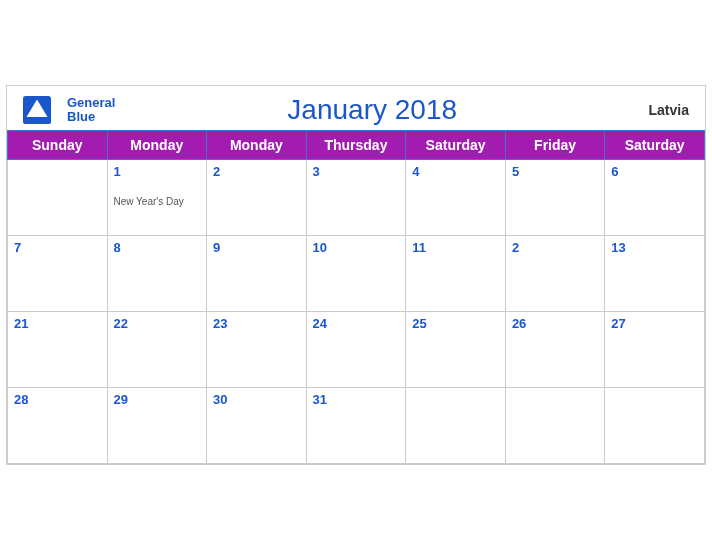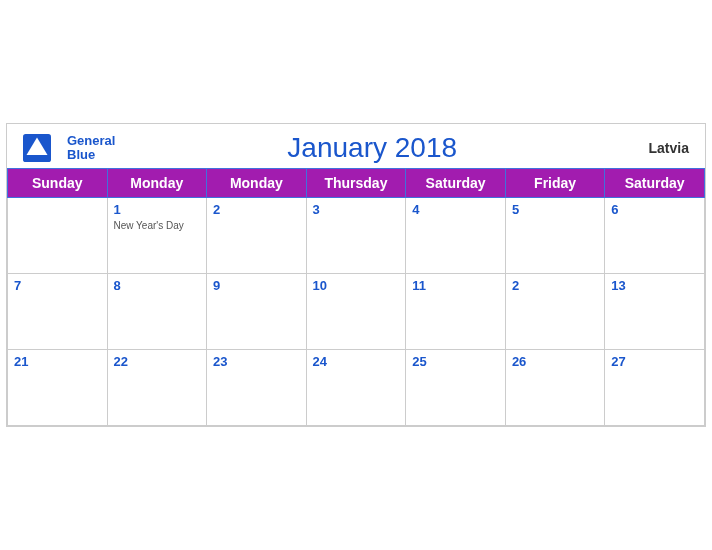--- a/index.html
+++ b/index.html
@@ -77,21 +77,21 @@
     .day-number {
       font-size: 13px;
       color: #1a56cc;
       font-weight: bold;
       display: block;
     }
     .holiday-label {
       font-size: 10px;
       color: #555;
       display: block;
-      margin-top: 2px;
+      margin-top: 16px;
       line-height: 1.3;
     }
     .empty-cell {
       background: #fff;
     }
     .week-row td:first-child .day-number,
     .week-row td:last-child .day-number {
       color: #1a56cc;
     }
   </style>
@@ -188,15 +188,32 @@
           <td>
             <span class="day-number">25</span>
           </td>
           <td>
             <span class="day-number">26</span>
           </td>
           <td>
             <span class="day-number">27</span>
           </td>
         </tr>
+        <tr class="week-row">
+          <td>
+            <span class="day-number">28</span>
+          </td>
+          <td>
+            <span class="day-number">29</span>
+          </td>
+          <td>
+            <span class="day-number">30</span>
+          </td>
+          <td>
+            <span class="day-number">31</span>
+          </td>
+          <td class="empty-cell"></td>
+          <td class="empty-cell"></td>
+          <td class="empty-cell"></td>
+        </tr>
       </tbody>
   </table>
 </div>
 
 </body></html>

